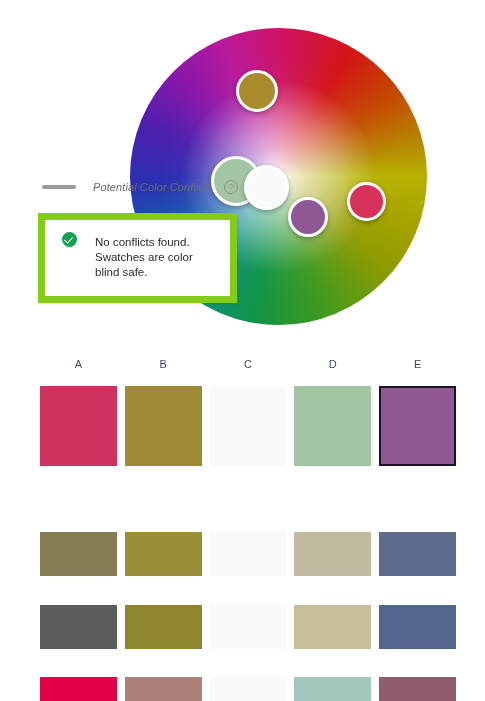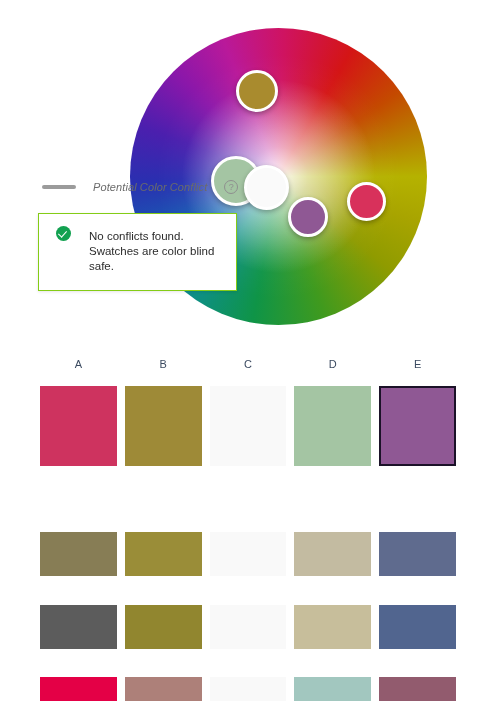--- a/index.html
+++ b/index.html
@@ -63,21 +63,21 @@
     width: 14px; height: 14px; border-radius: 50%;
     border: 1px solid #8f8f8f; color: #8f8f8f;
     font-size: 9px; line-height: 12px; text-align: center;
     font-style: normal;
   }
 
   
   .callout {
     position: absolute; left: 22px; top: 197px;
     width: 199px; min-height: 50px;
-    background: #ffffff; border: 1px solid #84cc16;
+    background: #ffffff; border: 7px solid #84cc16;
     box-shadow: 0 1px 3px rgba(0,0,0,0.10);
     display: flex; align-items: flex-start; gap: 10px;
     padding: 11px 12px 12px 13px;
     z-index: 10;
   }
   .check-badge {
     flex: 0 0 auto; width: 15px; height: 15px; border-radius: 50%;
     background: #12a150; position: relative; margin-top: 1px;
   }
   .check-badge::after {

